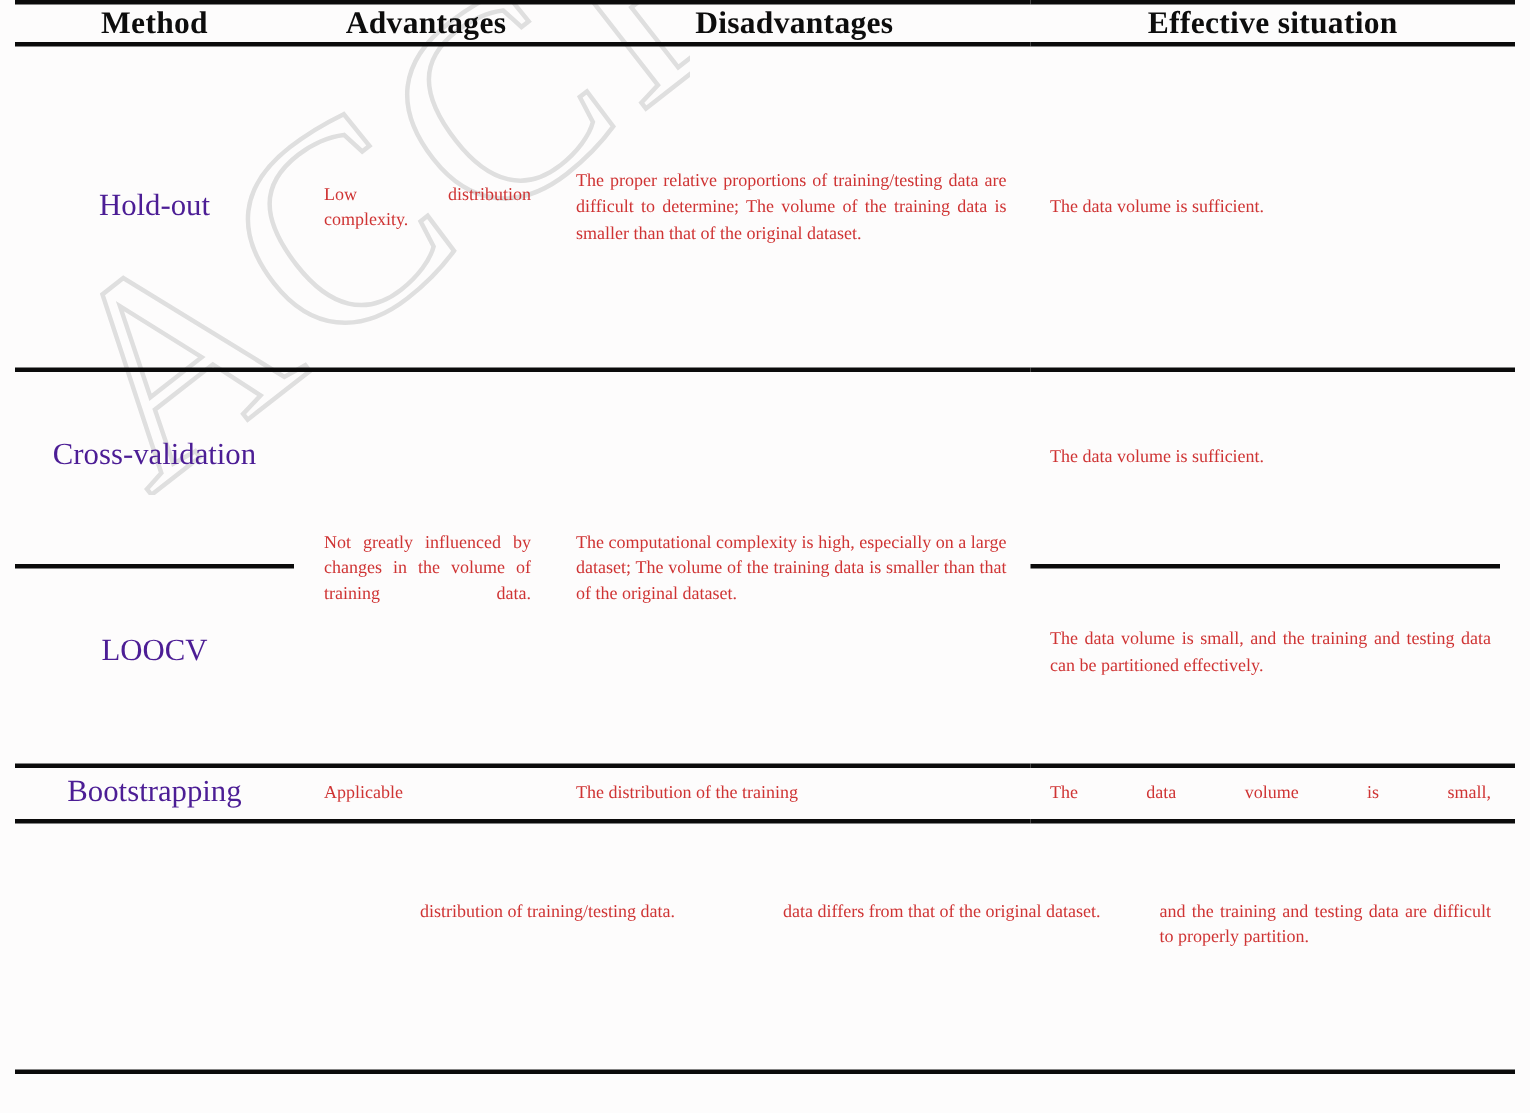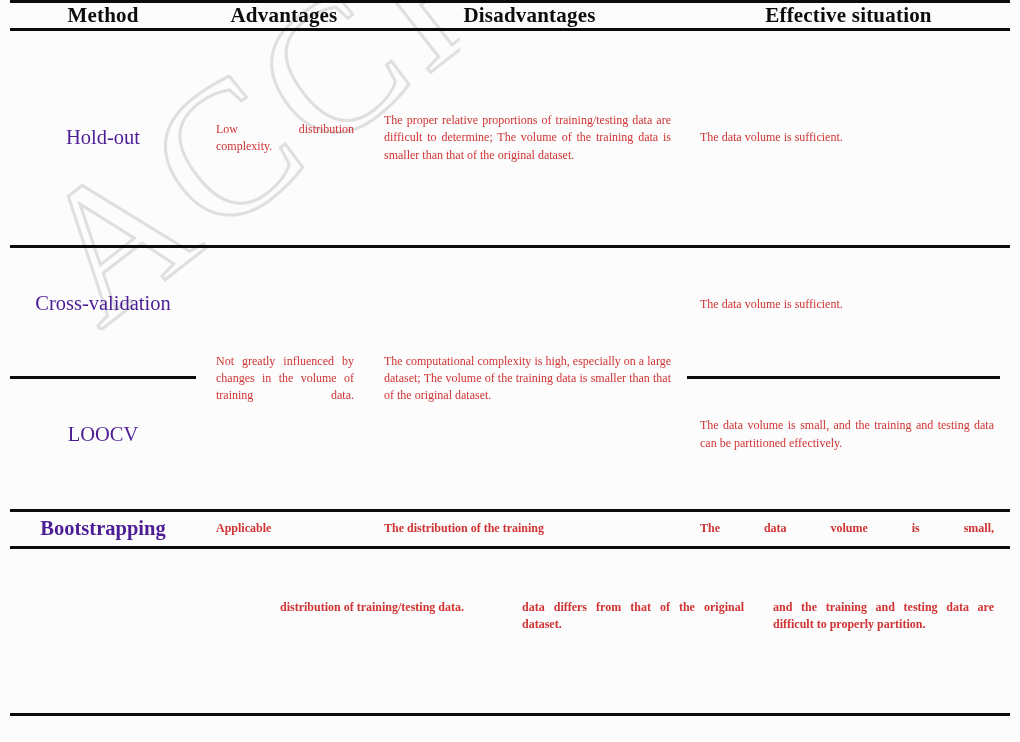--- a/index.html
+++ b/index.html
@@ -55,21 +55,21 @@
   .tbl col.c-method { width: 186px; }
   .tbl col.c-adv    { width: 176px; }
   .tbl col.c-dis    { width: 315px; }
   .tbl col.c-app    { width: 323px; }
 
   .tbl td, .tbl th {
     vertical-align: middle;
     padding: 0;
     border: none;
   }
-  .rule-bottom { border-bottom: 3px solid #0b0b0b; font-weight: bold; }
+  .rule-bottom { border-bottom: 3px solid #0b0b0b; }
   .rule-mid    { border-bottom: 3px solid #0b0b0b; }
 
   thead th {
     font-weight: bold;
     font-size: 21px;
     color: #0d0d0d;
     text-align: center;
     padding: 5px 0 7px 0;
     letter-spacing: 0.2px;
   }

